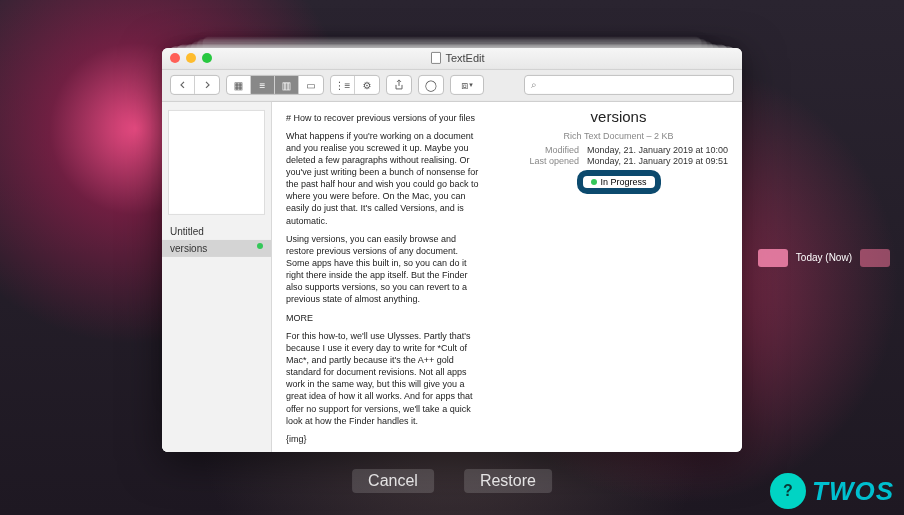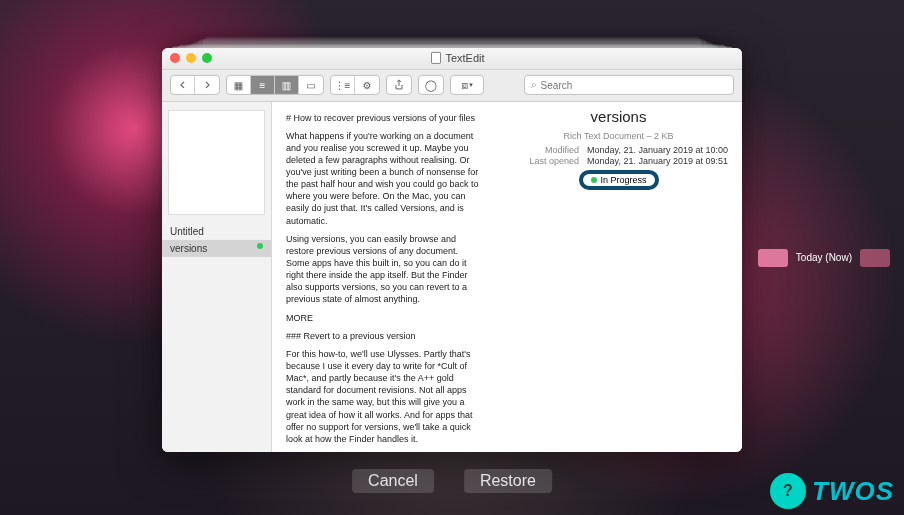--- a/index.html
+++ b/index.html
@@ -195,21 +195,21 @@
 .meta-rows { display: inline-block; }
 .meta-row { display: flex; gap: 8px; font-size: 9px; line-height: 1.3; }
 .meta-label { width: 70px; text-align: right; color: #888; }
 .meta-value { text-align: left; color: #333; }
 .tag-pill {
   display: inline-flex;
   align-items: center;
   gap: 4px;
   font-size: 9px;
   padding: 1px 8px;
-  border: 4px solid #0c4a6e;
+  border: 6px solid #0c4a6e;
   border-radius: 10px;
   margin-top: 2px;
 }
 .footer-buttons {
   position: absolute;
   left: 50%;
   transform: translateX(-50%);
   bottom: 22px;
   display: flex;
   gap: 30px;
@@ -321,21 +321,20 @@
             <path d="M5 1v6M3 3l2-2 2 2M2 6v4h6V6" stroke="#666" fill="none" stroke-width="1"></path>
           </svg>
       </div>
       <div class="tb-icon-btn">◯</div>
       <div class="tb-icon-btn" style="width:34px;">
         <span>⧈</span>
         <span style="font-size:7px;margin-left:1px;">▾</span>
       </div>
       <div class="search-box">
         <span style="color:#888;font-size:10px;">⌕</span>
-        <input type="text" placeholder="Search" style="">
       </div>
     </div>
 
     <div class="body-area">
       <div class="sidebar">
         <div class="sb-preview"></div>
         <div class="sb-item">
           <span>Untitled</span>
         </div>
         <div class="sb-item selected">
@@ -343,21 +342,20 @@
           <span class="dot-green"></span>
         </div>
       </div>
 
       <div class="content">
         <div class="doc-text">
           <p># How to recover previous versions of your files</p>
           <p>What happens if you're working on a document and you realise you screwed it up. Maybe you deleted a few paragraphs without realising. Or you've just writing been a bunch of nonsense for the past half hour and wish you could go back to where you were before. On the Mac, you can easily do just that. It's called Versions, and is automatic.</p>
           <p>Using versions, you can easily browse and restore previous versions of any document. Some apps have this built in, so you can do it right there inside the app itself. But the Finder also supports versions, so you can revert to a previous state of almost anything.</p>
           <p>MORE</p>
-          <p>### Revert to a previous version</p>
           <p>For this how-to, we'll use Ulysses. Partly that's because I use it every day to write for *Cult of Mac*, and partly because it's the A++ gold standard for document revisions. Not all apps work in the same way, but this will give you a great idea of how it all works. And for apps that offer no support for versions, we'll take a quick look at how the Finder handles it.</p>
           <p>{img}</p>
         </div>
         <div class="meta-area">
           <div class="meta-title">versions</div>
           <div class="meta-sub">Rich Text Document – 2 KB</div>
           <div class="meta-rows">
             <div class="meta-row">
               <div class="meta-label">Modified</div>
               <div class="meta-value">Monday, 21. January 2019 at 10:00</div>

